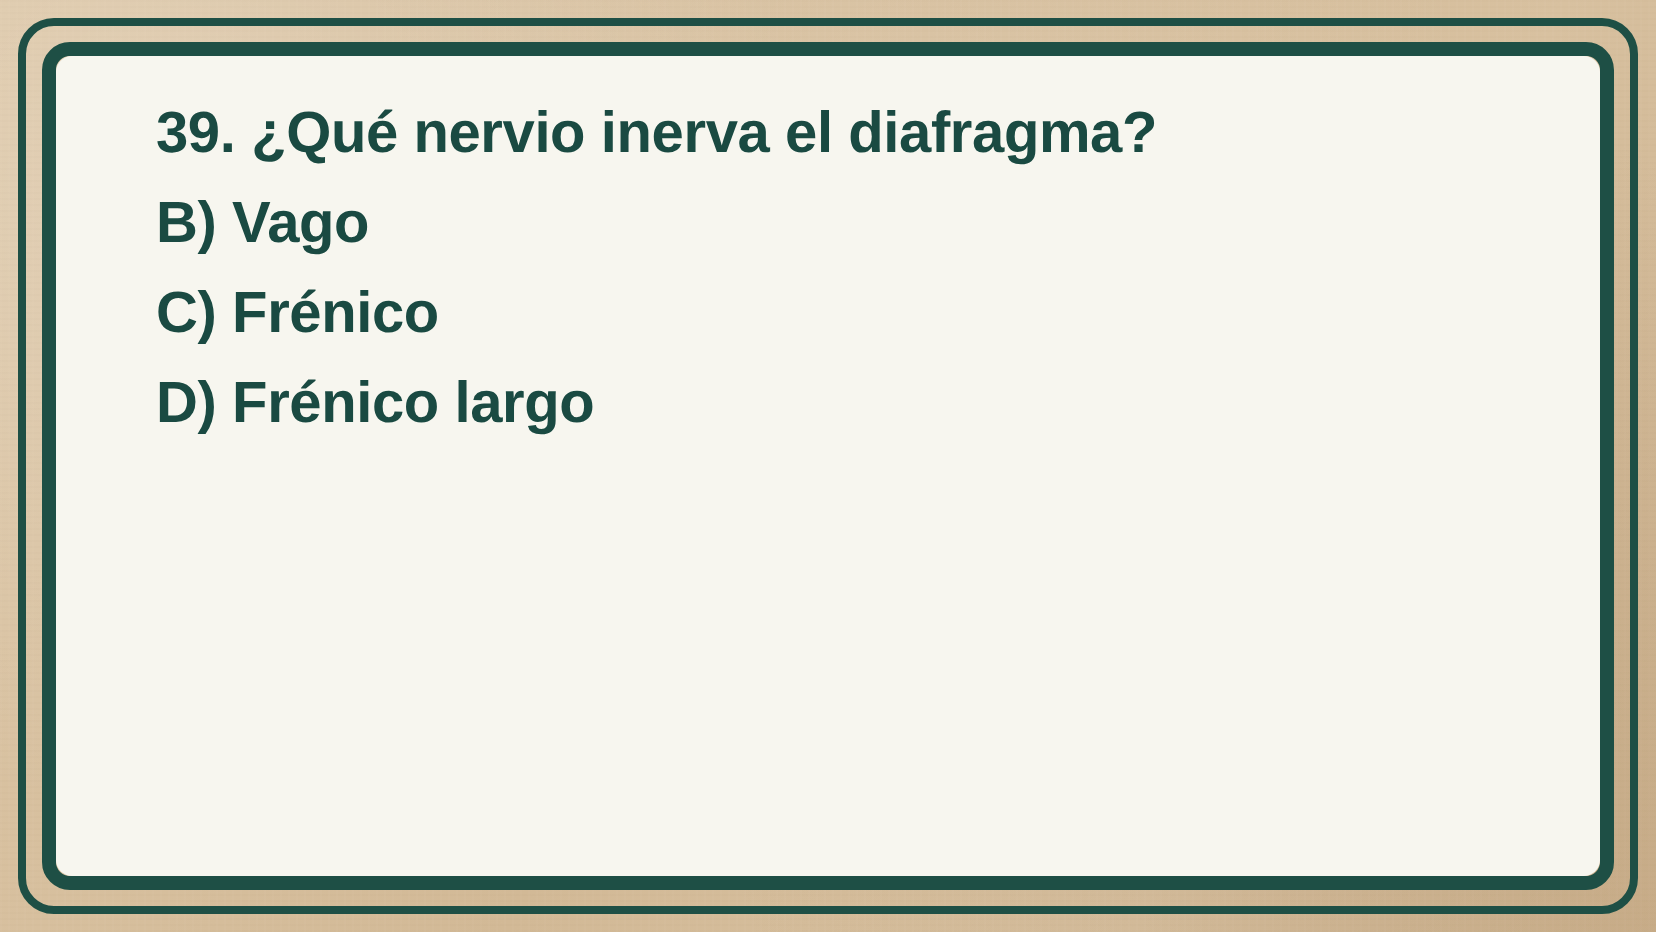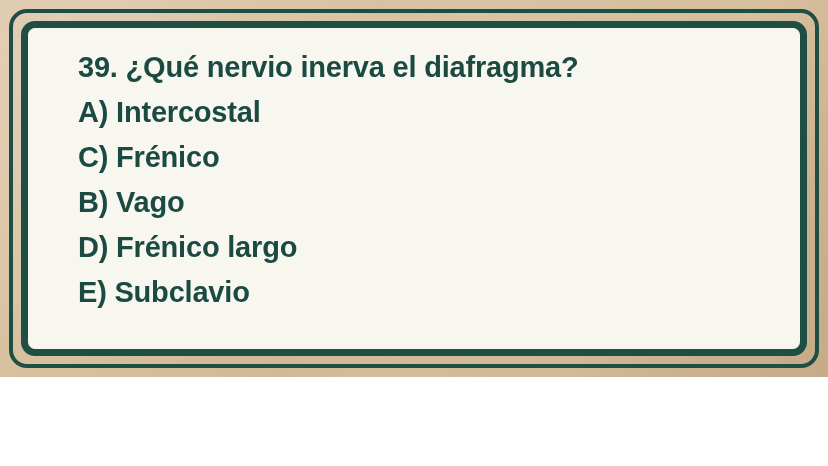--- a/index.html
+++ b/index.html
@@ -10,21 +10,21 @@
   body {
     width: 828px;
     height: 466px;
     overflow: hidden;
     font-family: "Liberation Sans", sans-serif;
   }
 
   #slide {
     position: relative;
     width: 828px;
-    height: 377px;
+    height: 466px;
     box-sizing: border-box;
     overflow: hidden;
   }
 
   
   .paper-bg {
     position: absolute;
     inset: 0;
     background-color: #d4bc9a;
     background-image:
@@ -120,23 +120,21 @@
 
   <div class="frame-outer"></div>
   <div class="frame-inner"></div>
 
   <div class="card">
     <div class="content">
 
       <div class="question">39. ¿Qué nervio inerva el diafragma?</div>
 
       <ul class="options">
-        <li class="option">A) Intercostal</li>
+        <li class="option">B) Vago</li>
         <li class="option">C) Frénico</li>
-        <li class="option">B) Vago</li>
         <li class="option">D) Frénico largo</li>
-        <li class="option">E) Subclavio</li>
       </ul>
 
     </div>
   </div>
 
 </div>
 
 </body></html>

